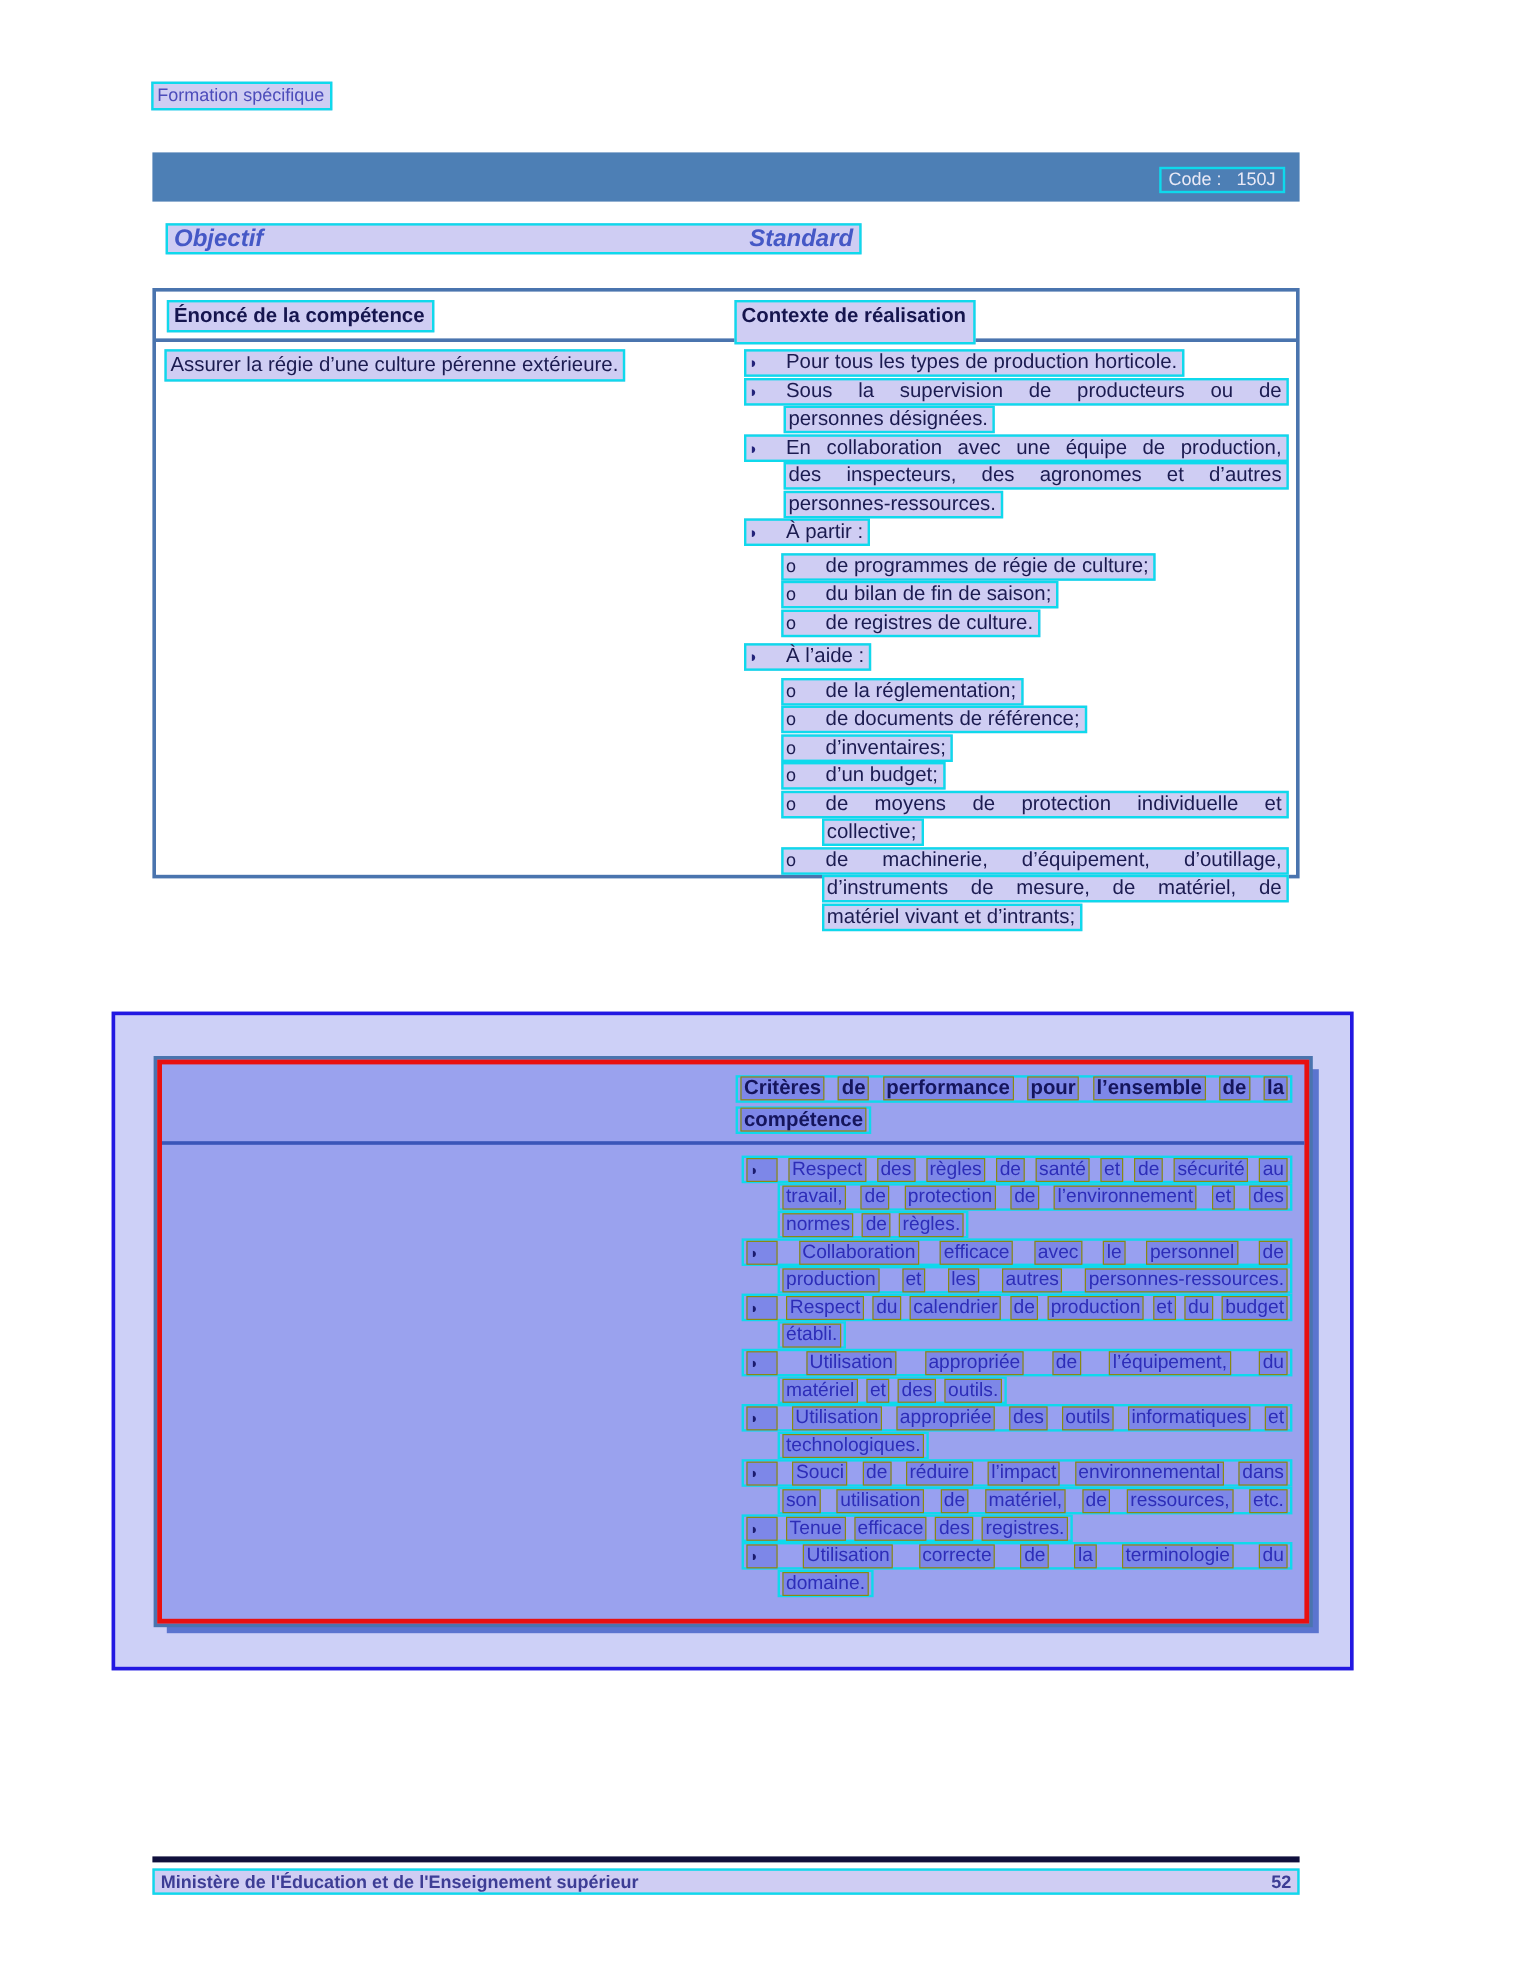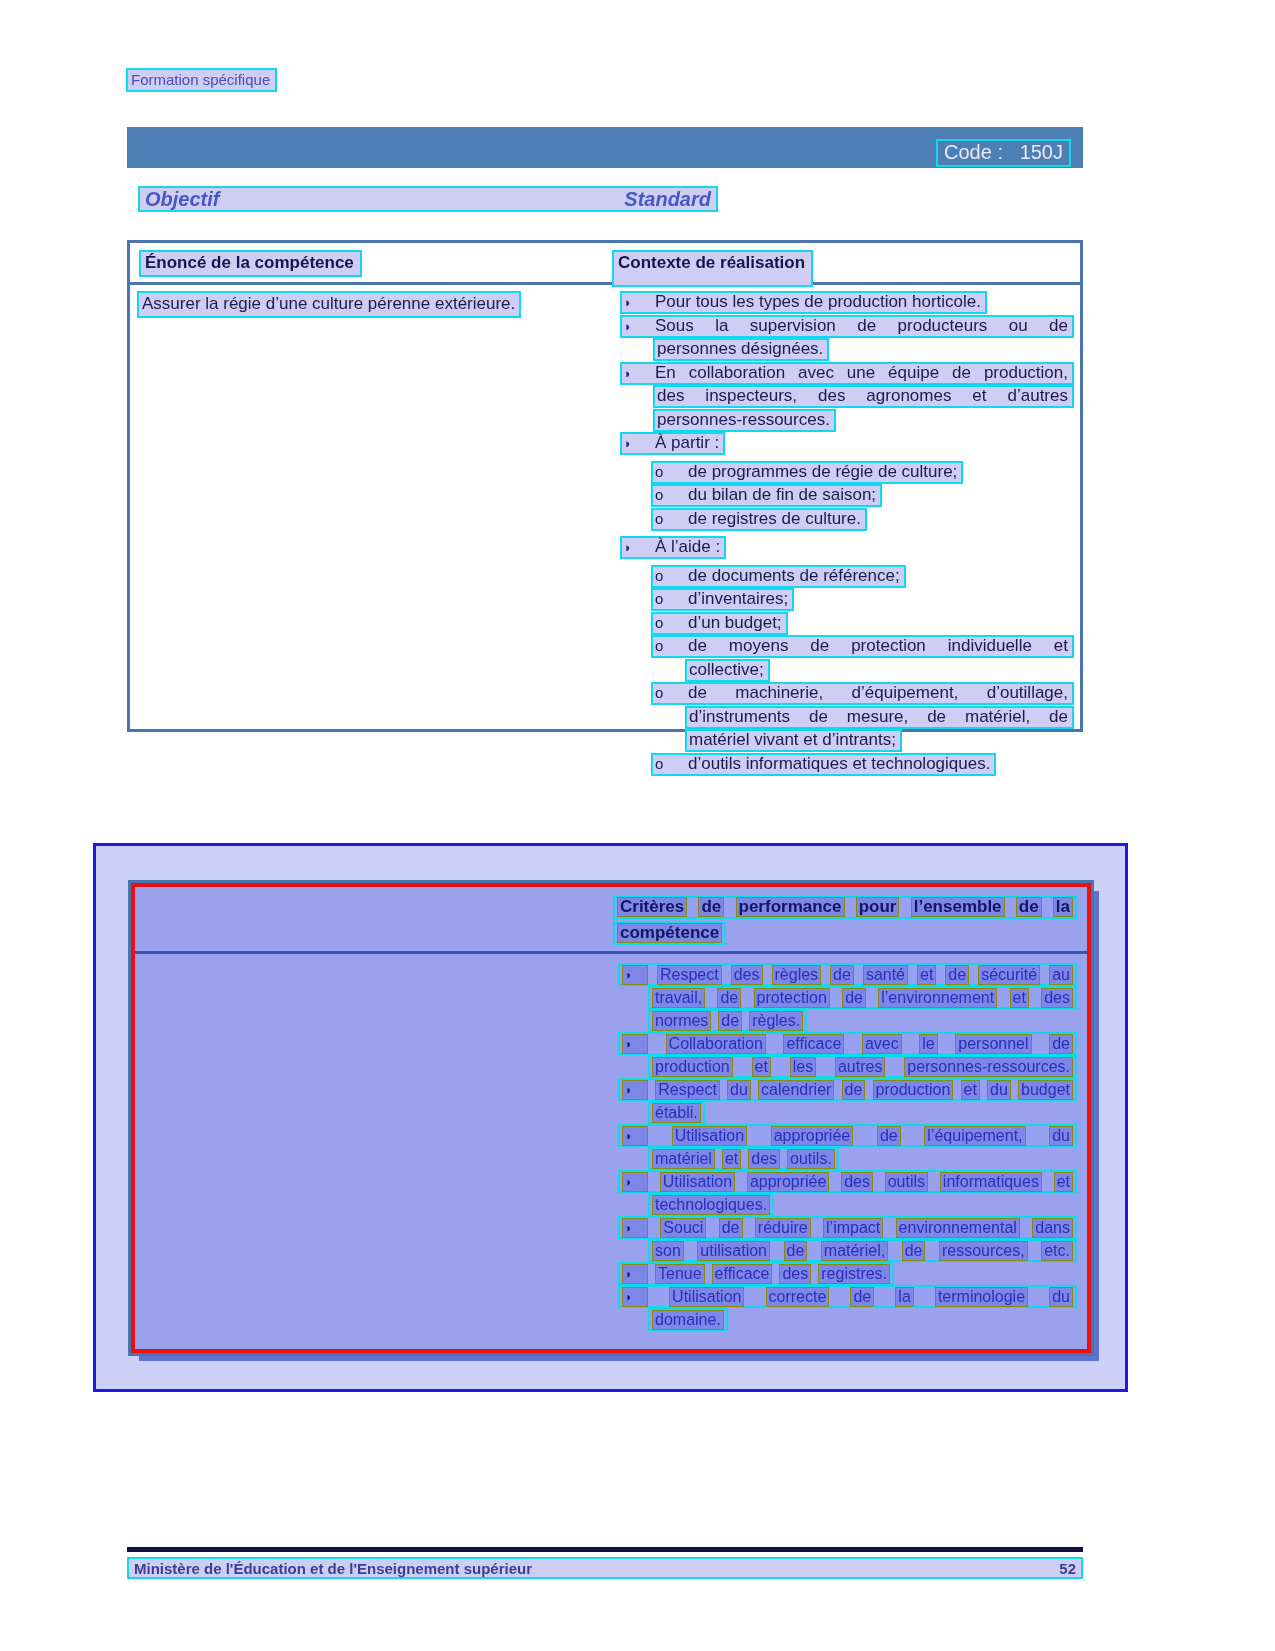--- a/index.html
+++ b/index.html
@@ -8,21 +8,21 @@
     font-family:"Liberation Sans", sans-serif;color:#1b1b50;
   }
   .abs{position:absolute;}
   
   .hl{background:#cfcdf3;border:2px solid #0fd9ec;box-sizing:border-box;}
   
   .top-label{left:126px;top:68px;font-size:15px;color:#4c4cba;padding:1px 5px 2px 3px;}
   
   .header-bar{left:127px;top:127px;width:956px;height:41px;background:#4d7fb5;}
   .code-box{position:absolute;right:12px;top:12px;border:2px solid #0fd9ec;box-sizing:border-box;
-    color:#e9e9f6;font-size:20px;padding:0 6px 1px 6px;white-space:pre;}
+    color:#e9e9f6;font-size:15px;padding:0 6px 1px 6px;white-space:pre;}
   
   .objectif-row{left:138px;top:186px;width:580px;height:26px;display:flex;justify-content:space-between;
     align-items:center;padding:0 5px;font-size:20px;font-weight:bold;font-style:italic;color:#4558c6;box-sizing:border-box;}
   
   .overlay-box{left:93px;top:843px;width:1035px;height:549px;background:#cdd0f7;border:3px solid #2218e2;
     box-sizing:border-box;z-index:1;}
   
   .table1{left:127px;top:240px;width:956px;height:492px;border:3px solid #4a74ae;box-sizing:border-box;z-index:3;}
   .t1-hrow{position:absolute;left:0;top:0;width:100%;height:42px;border-bottom:3px solid #4a74ae;box-sizing:border-box;}
   .t1-h1{position:absolute;left:9px;top:7px;font-size:17px;font-weight:bold;color:#15154e;padding:1px 6px 2px 4px;}
@@ -100,35 +100,35 @@
         </div>
         <div class="row lvl1 cont just">
           <span class="hl">des inspecteurs, des agronomes et d’autres</span>
         </div>
         <div class="row lvl1 cont"><span class="hl">personnes-ressources.</span></div>
         <div class="row lvl1 ga"><span class="hl"><span class="blt">◗</span>À partir :</span></div>
         <div class="row lvl2"><span class="hl"><span class="blt b2">o</span>de programmes de régie de culture;</span></div>
         <div class="row lvl2"><span class="hl"><span class="blt b2">o</span>du bilan de fin de saison;</span></div>
         <div class="row lvl2 ga"><span class="hl"><span class="blt b2">o</span>de registres de culture.</span></div>
         <div class="row lvl1 ga"><span class="hl"><span class="blt">◗</span>À l’aide :</span></div>
+        <div class="row lvl2"><span class="hl"><span class="blt b2">o</span>de la réglementation;</span></div>
         <div class="row lvl2"><span class="hl"><span class="blt b2">o</span>de documents de référence;</span></div>
         <div class="row lvl2"><span class="hl"><span class="blt b2">o</span>d’inventaires;</span></div>
         <div class="row lvl2"><span class="hl"><span class="blt b2">o</span>d’un budget;</span></div>
         <div class="row lvl2 just">
           <span class="hl"><span class="blt b2">o</span>de moyens de protection individuelle et</span>
         </div>
         <div class="row lvl2 cont"><span class="hl">collective;</span></div>
         <div class="row lvl2 just">
           <span class="hl"><span class="blt b2">o</span>de machinerie, d’équipement, d’outillage,</span>
         </div>
         <div class="row lvl2 cont just">
           <span class="hl">d’instruments de mesure, de matériel, de</span>
         </div>
         <div class="row lvl2 cont"><span class="hl">matériel vivant et d’intrants;</span></div>
-        <div class="row lvl2"><span class="hl"><span class="blt b2">o</span>d’outils informatiques et technologiques.</span></div>
       </div>
   </div>
 
   <div class="abs table2">
     <div class="t2-divider"></div>
     <div class="t2-col" id="t2-header">
         <div class="t2-row hdr just">
           <span class="hl2">
             <span class="wd">Critères</span>
             <span class="wd">de</span>

